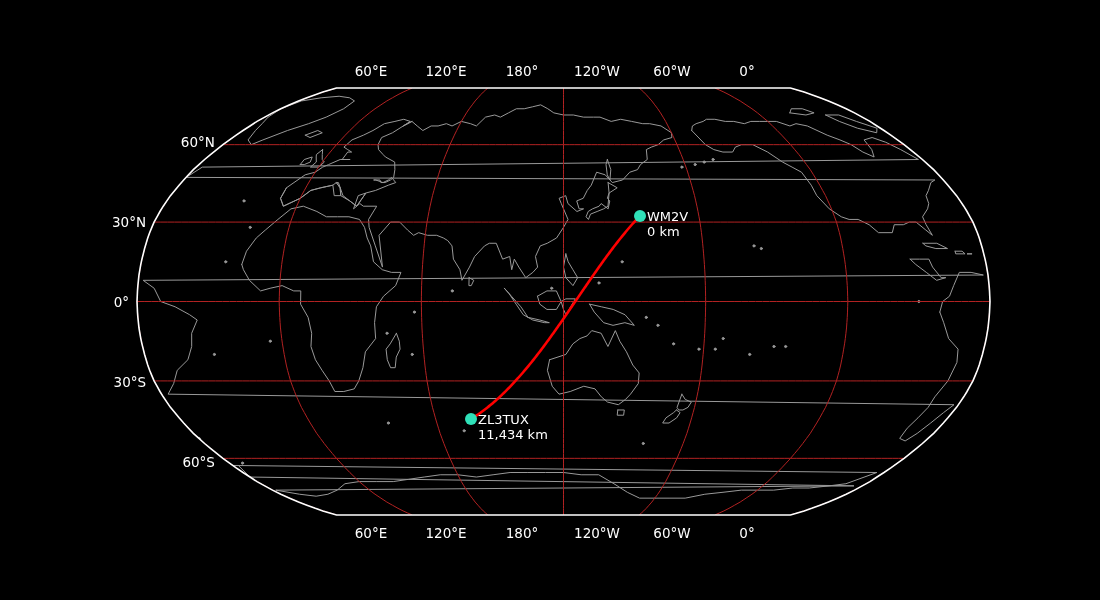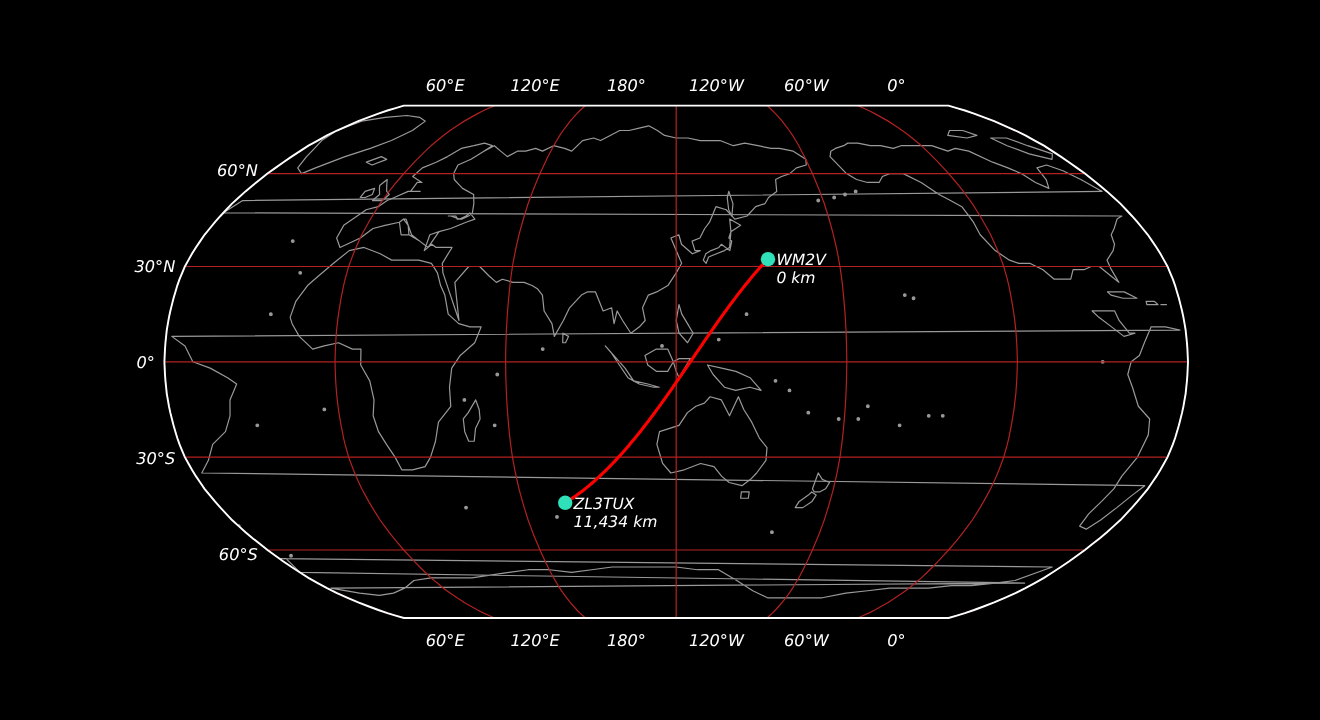--- a/index.html
+++ b/index.html
@@ -2,21 +2,21 @@
 <html><head>
 <meta charset="utf-8">
 <title>Robinson Projection</title>
 <style>
   html,body{margin:0;padding:0;background:#000;}
   body{
     width:1100px;height:600px;overflow:hidden;
     font-family:"DejaVu Sans","Liberation Sans",sans-serif;
     color:#ffffff;position:relative;
   }
-  #stage{position:absolute;inset:0;width:1096px;height:600px;font-style:italic;}
+  #stage{position:absolute;inset:0;width:1096px;height:600px;}
   .ttl{
     position:absolute;left:0;width:1100px;text-align:center;
     font-size:23px;color:#ffffff;letter-spacing:.2px;
   }
   #title{top:8px;}
   .sub{
     position:absolute;left:0;width:1100px;text-align:center;
     font-size:17px;color:#ffffff;
   }
   #subtitle{top:42px;}

